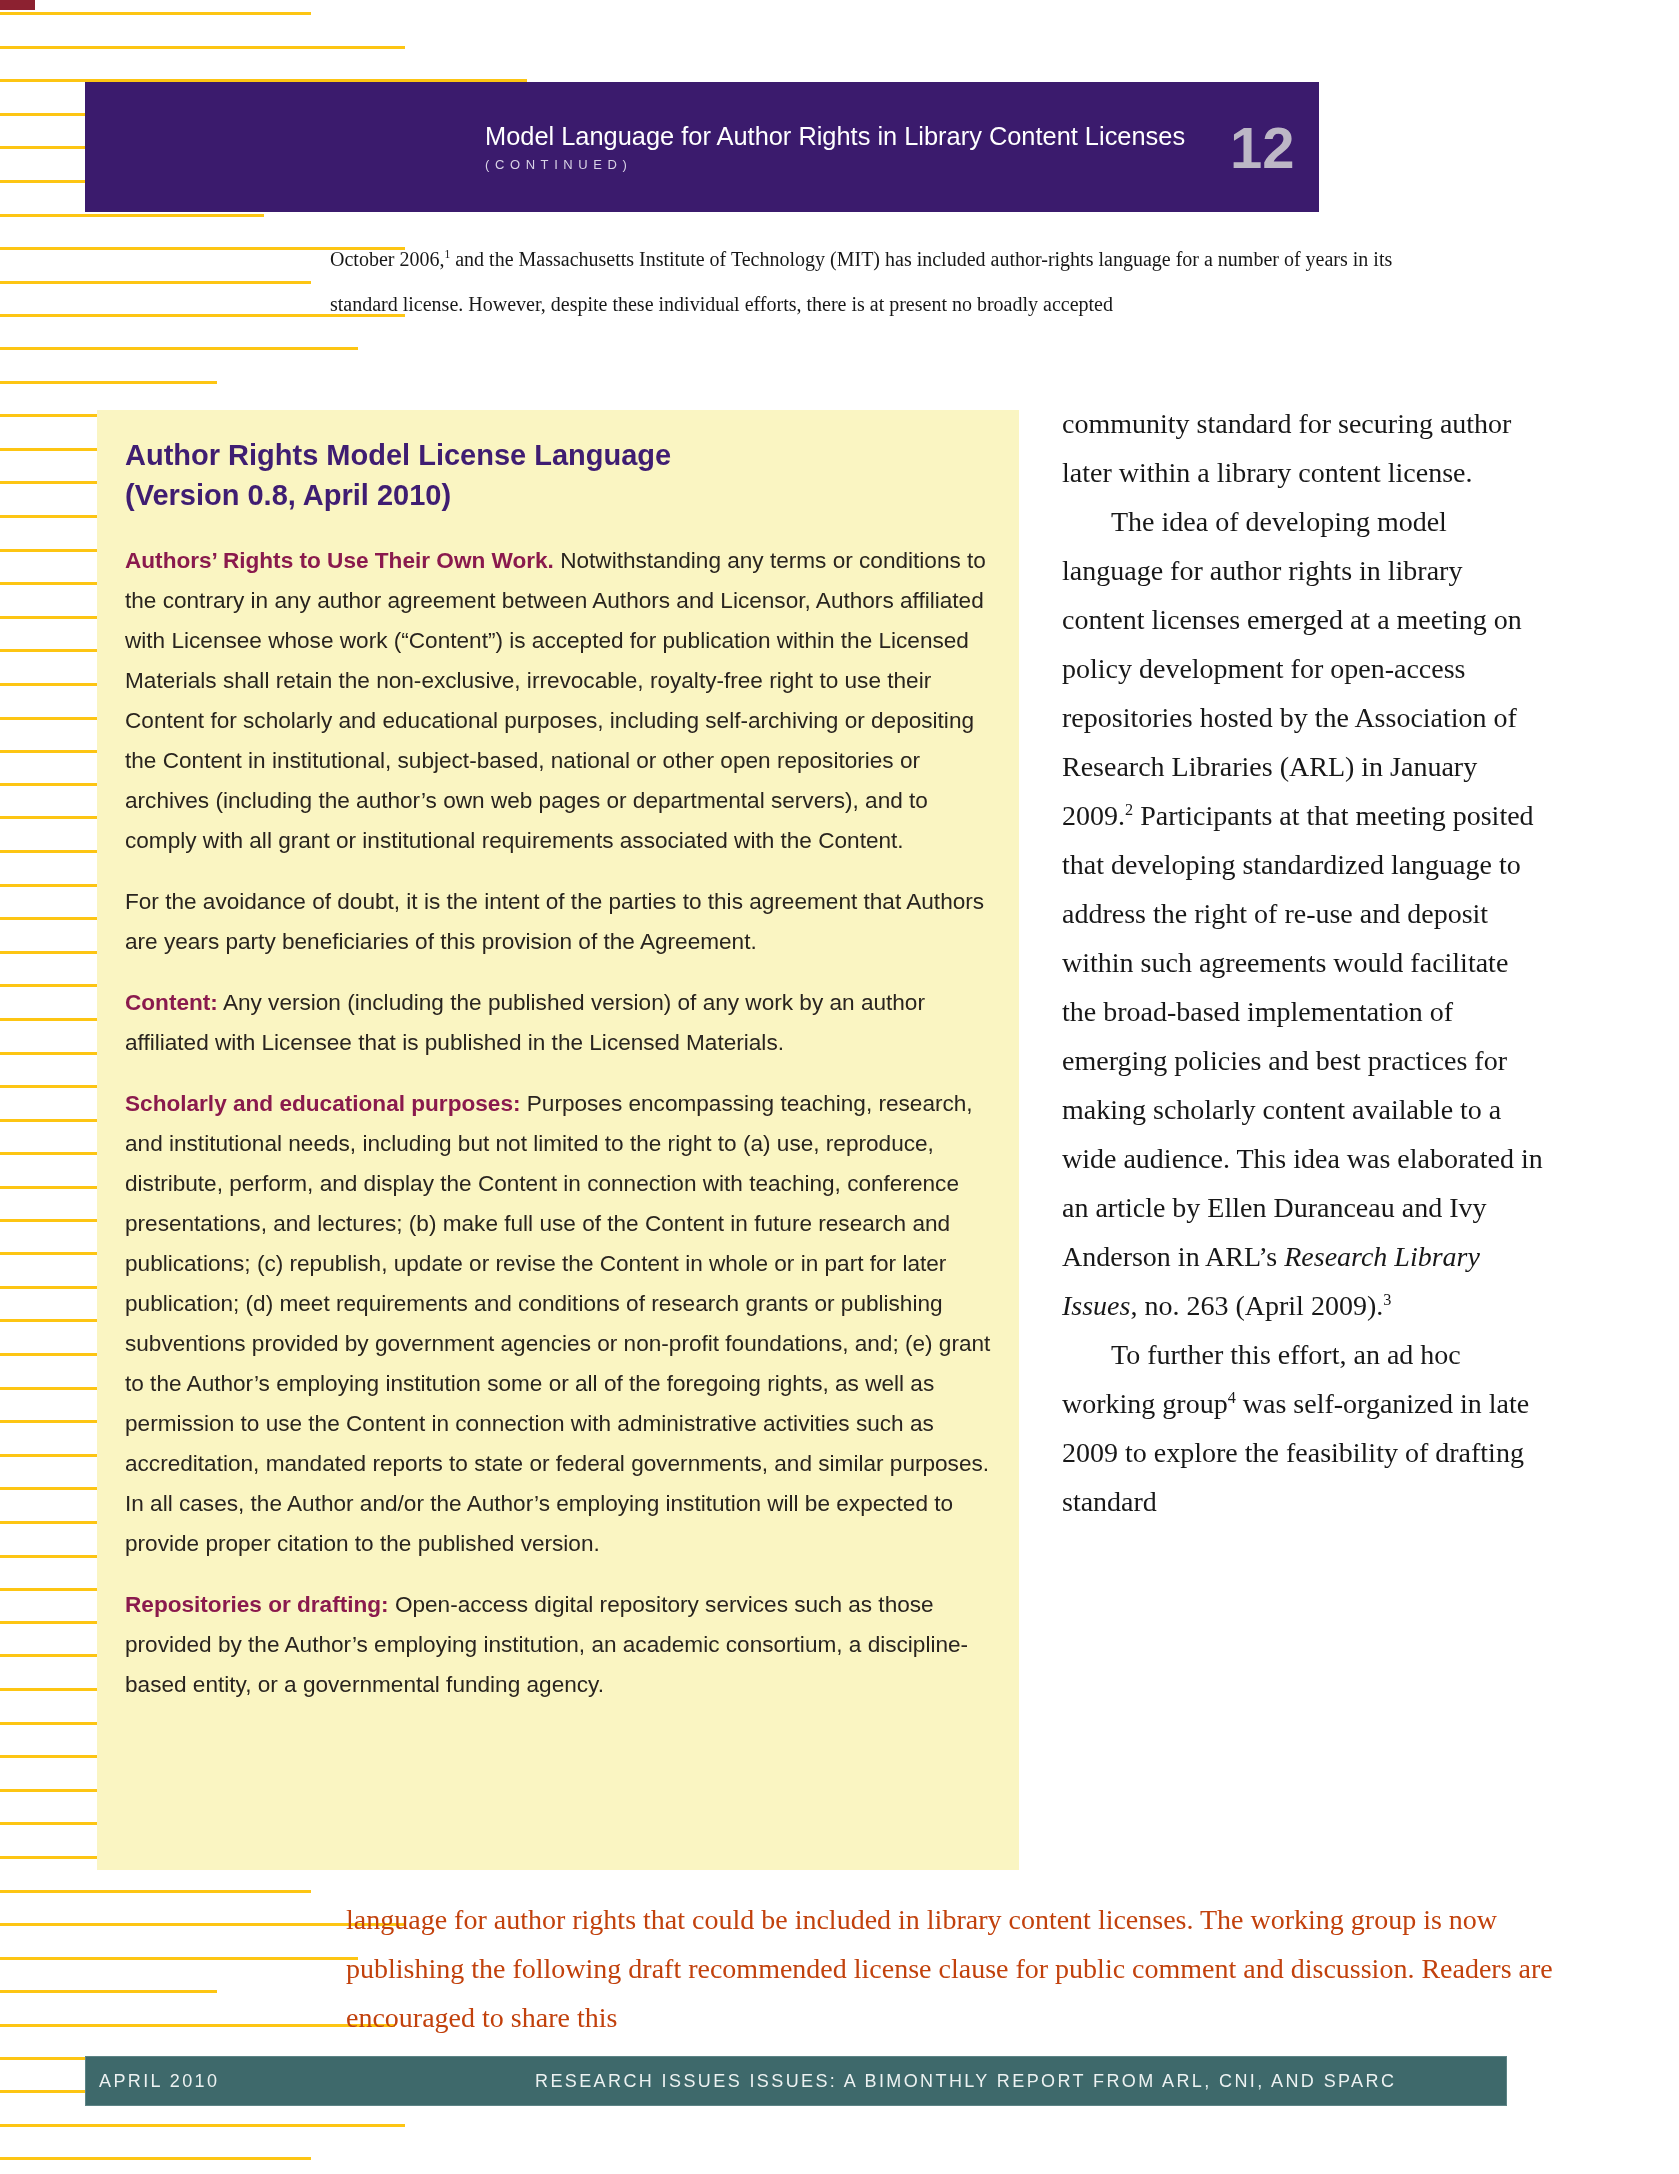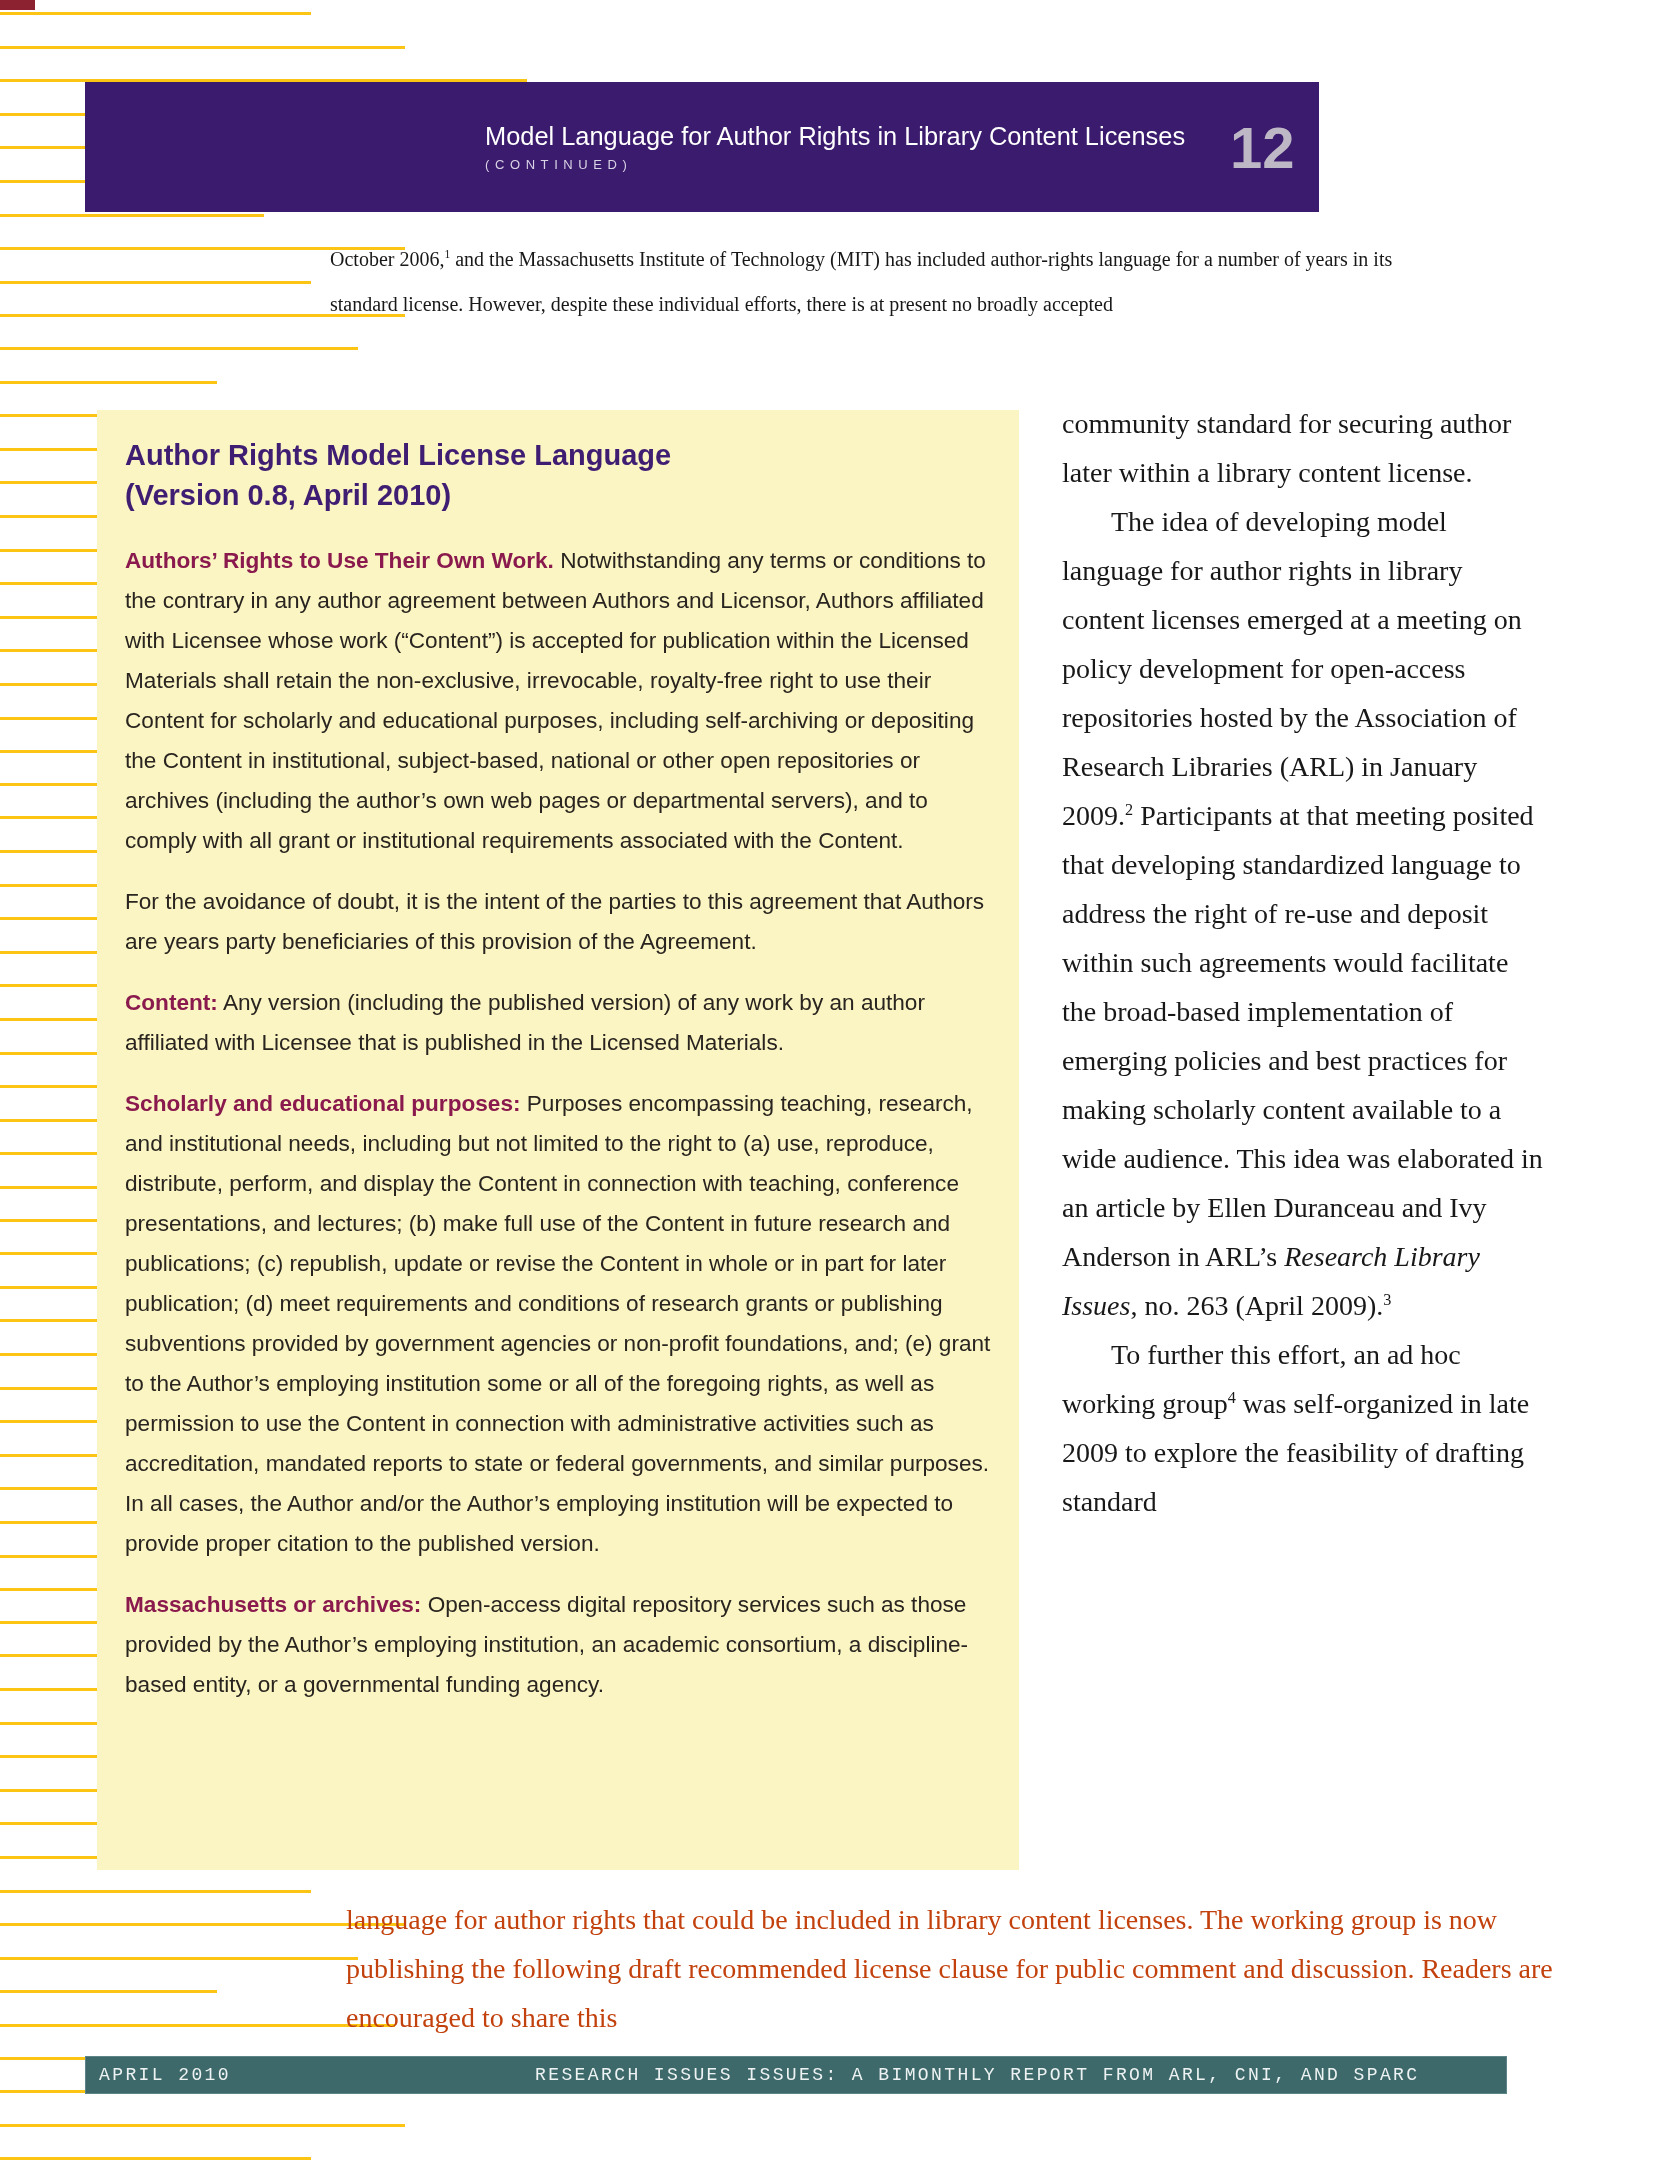--- a/index.html
+++ b/index.html
@@ -35,22 +35,22 @@
   .model-box{position:absolute;left:97px;top:410px;width:922px;height:1460px;box-sizing:border-box;
         padding:24.5px 28px;background:var(--box_cream,#faf5c2);z-index:1;overflow:hidden;}
   .box-title{font-size:29px;line-height:40px;font-weight:bold;color:var(--heading_purple,#3f1d72);margin:0;}
   .box-body{margin-top:26px;}
   .box-p{font-size:22.6px;line-height:40px;color:#29241f;margin:0 0 21px 0;}
   .lead{font-weight:bold;color:var(--lead_maroon,#8a1a4d);}
   .defs-heading{font-size:28px;line-height:34px;font-weight:bold;color:var(--heading_purple,#3f1d72);
         margin:32px 0 24.5px 0;}
 
   
-  .footer-bar{position:absolute;left:85px;top:2056px;width:1422px;height:38px;box-sizing:border-box;
-        background:var(--footer_teal,#3e696b);border:1.9px solid #5d8486;z-index:1;font-family:Liberation Mono, monospace;}
+  .footer-bar{position:absolute;left:85px;top:2056px;width:1422px;height:50px;box-sizing:border-box;
+        background:var(--footer_teal,#3e696b);border:1.9px solid #5d8486;z-index:1;}
   .f-left{position:absolute;left:13px;top:50%;transform:translateY(-50%);
         font-size:18px;letter-spacing:2.4px;color:#edf2f2;}
   .f-right{position:absolute;left:449px;top:50%;transform:translateY(-50%);white-space:nowrap;
         font-size:18px;letter-spacing:2.4px;color:#edf2f2;}
 </style>
 </head>
 <body>
 
 <div class="page">
 
@@ -138,21 +138,21 @@
       <div>Author Rights Model License Language</div>
       <div>(Version 0.8, April 2010)</div>
     </h2>
     <div class="box-body">
       <p class="box-p"><span class="lead">Authors’ Rights to Use Their Own Work.</span><span> Notwithstanding any terms or conditions to the contrary in any author agreement between Authors and Licensor, Authors affiliated with Licensee whose work (“Content”) is accepted for publication within the Licensed Materials shall retain the non-exclusive, irrevocable, royalty-free right to use their Content for scholarly and educational purposes, including self-archiving or depositing the Content in institutional, subject-based, national or other open repositories or archives (including the author’s own web pages or departmental servers), and to comply with all grant or institutional requirements associated with the Content.</span></p>
       <p class="box-p"><span>For the avoidance of doubt, it is the intent of the parties to this agreement that Authors are years party beneficiaries of this provision of the Agreement.</span></p>
 
 
       <p class="box-p"><span class="lead">Content:</span><span> Any version (including the published version) of any work by an author affiliated with Licensee that is published in the Licensed Materials.</span></p>
       <p class="box-p"><span class="lead">Scholarly and educational purposes:</span><span> Purposes encompassing teaching, research, and institutional needs, including but not limited to the right to (a) use, reproduce, distribute, perform, and display the Content in connection with teaching, conference presentations, and lectures; (b) make full use of the Content in future research and publications; (c) republish, update or revise the Content in whole or in part for later publication; (d) meet requirements and conditions of research grants or publishing subventions provided by government agencies or non-profit foundations, and; (e) grant to the Author’s employing institution some or all of the foregoing rights, as well as permission to use the Content in connection with administrative activities such as accreditation, mandated reports to state or federal governments, and similar purposes. In all cases, the Author and/or the Author’s employing institution will be expected to provide proper citation to the published version.</span></p>
-      <p class="box-p"><span class="lead">Massachusetts or archives:</span><span> Open-access digital repository services such as those provided by the Author’s employing institution, an academic consortium, a discipline-based entity, or a governmental funding agency.</span></p>
+      <p class="box-p"><span class="lead">Repositories or drafting:</span><span> Open-access digital repository services such as those provided by the Author’s employing institution, an academic consortium, a discipline-based entity, or a governmental funding agency.</span></p>
     </div>
   </section>
 
   <div class="right-col">
     <p><span>community standard for securing author later within a library content license.</span></p>
     <p class="indent"><span>The idea of developing model language for author rights in library content licenses emerged at a meeting on policy development for open-access repositories hosted by the Association of Research Libraries (ARL) in January 2009.</span><span class="sup">2</span><span> Participants at that meeting posited that developing standardized language to address the right of re-use and deposit within such agreements would facilitate the broad-based implementation of emerging policies and best practices for making scholarly content available to a wide audience. This idea was elaborated in an article by Ellen Duranceau and Ivy Anderson in ARL’s </span><span class="i">Research Library Issues</span><span>, no. 263 (April 2009).</span><span class="sup">3</span></p>
     <p class="indent"><span>To further this effort, an ad hoc working group</span><span class="sup">4</span><span> was self-organized in late 2009 to explore the feasibility of drafting standard</span></p>
   </div>
 
   <p class="bottom-par">language for author rights that could be included in library content licenses. The working group is now publishing the following draft recommended license clause for public comment and discussion. Readers are encouraged to share this</p>

